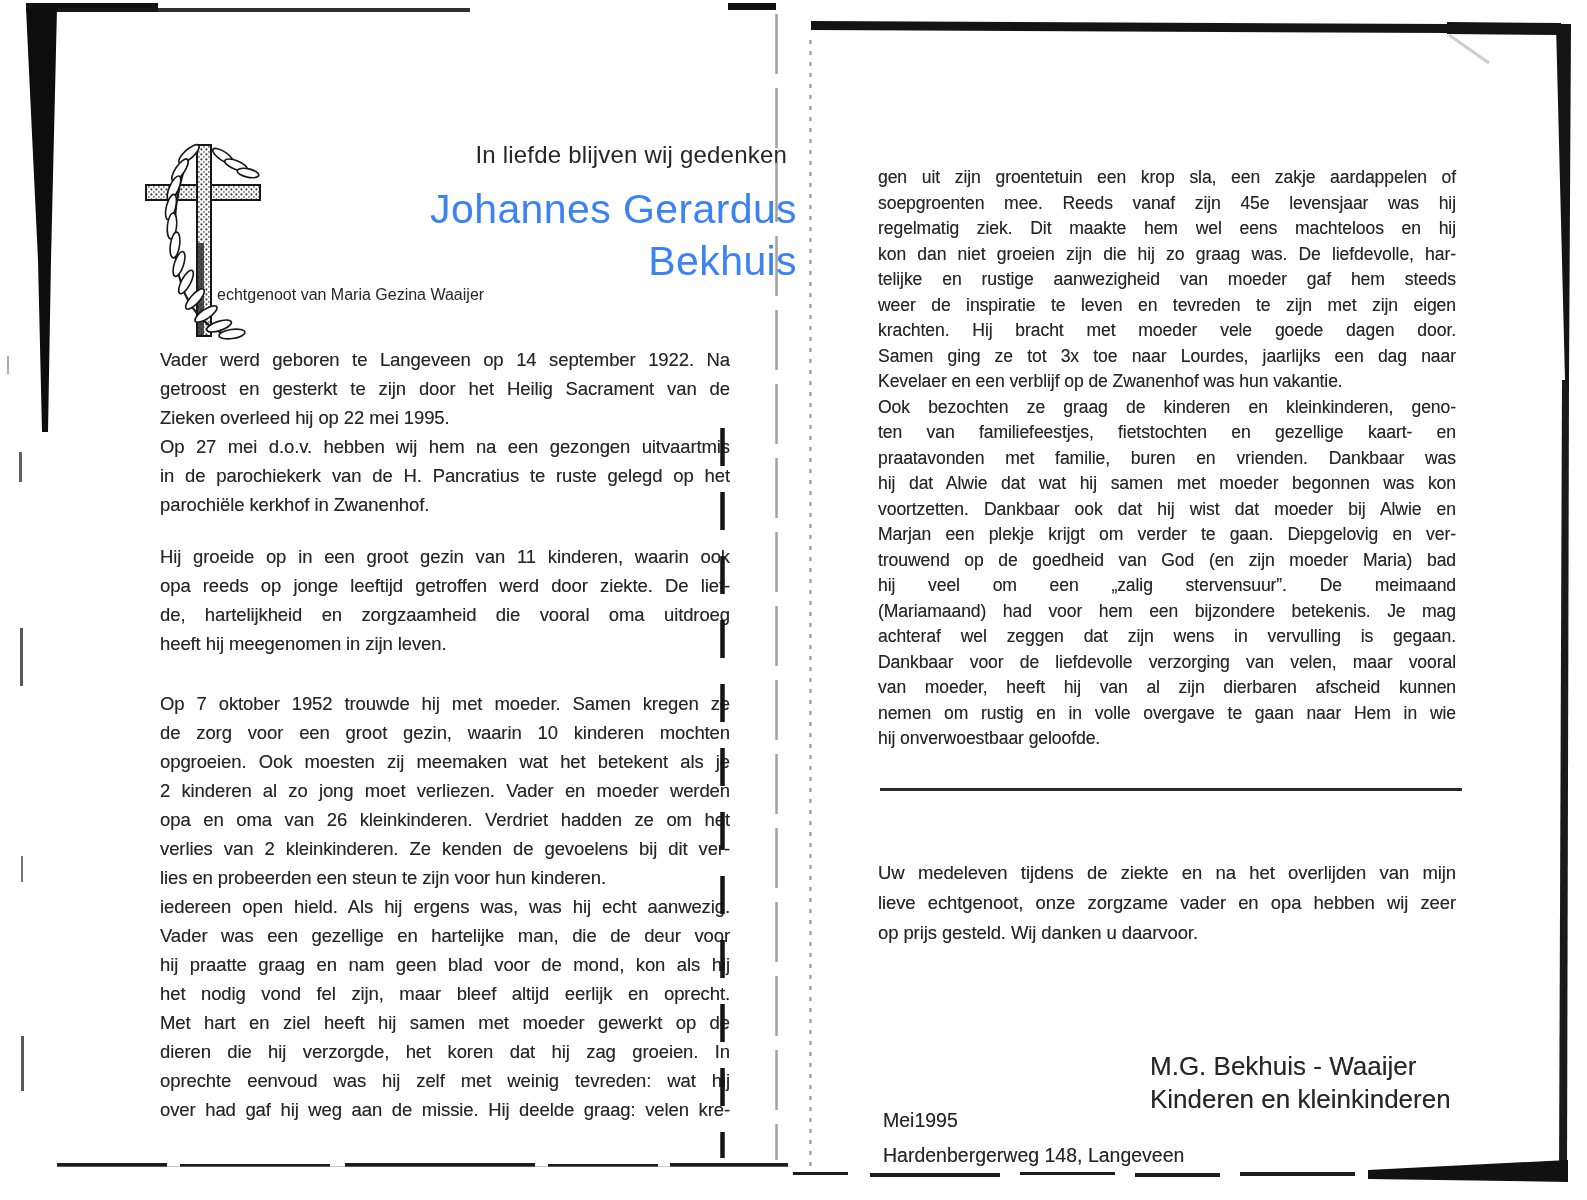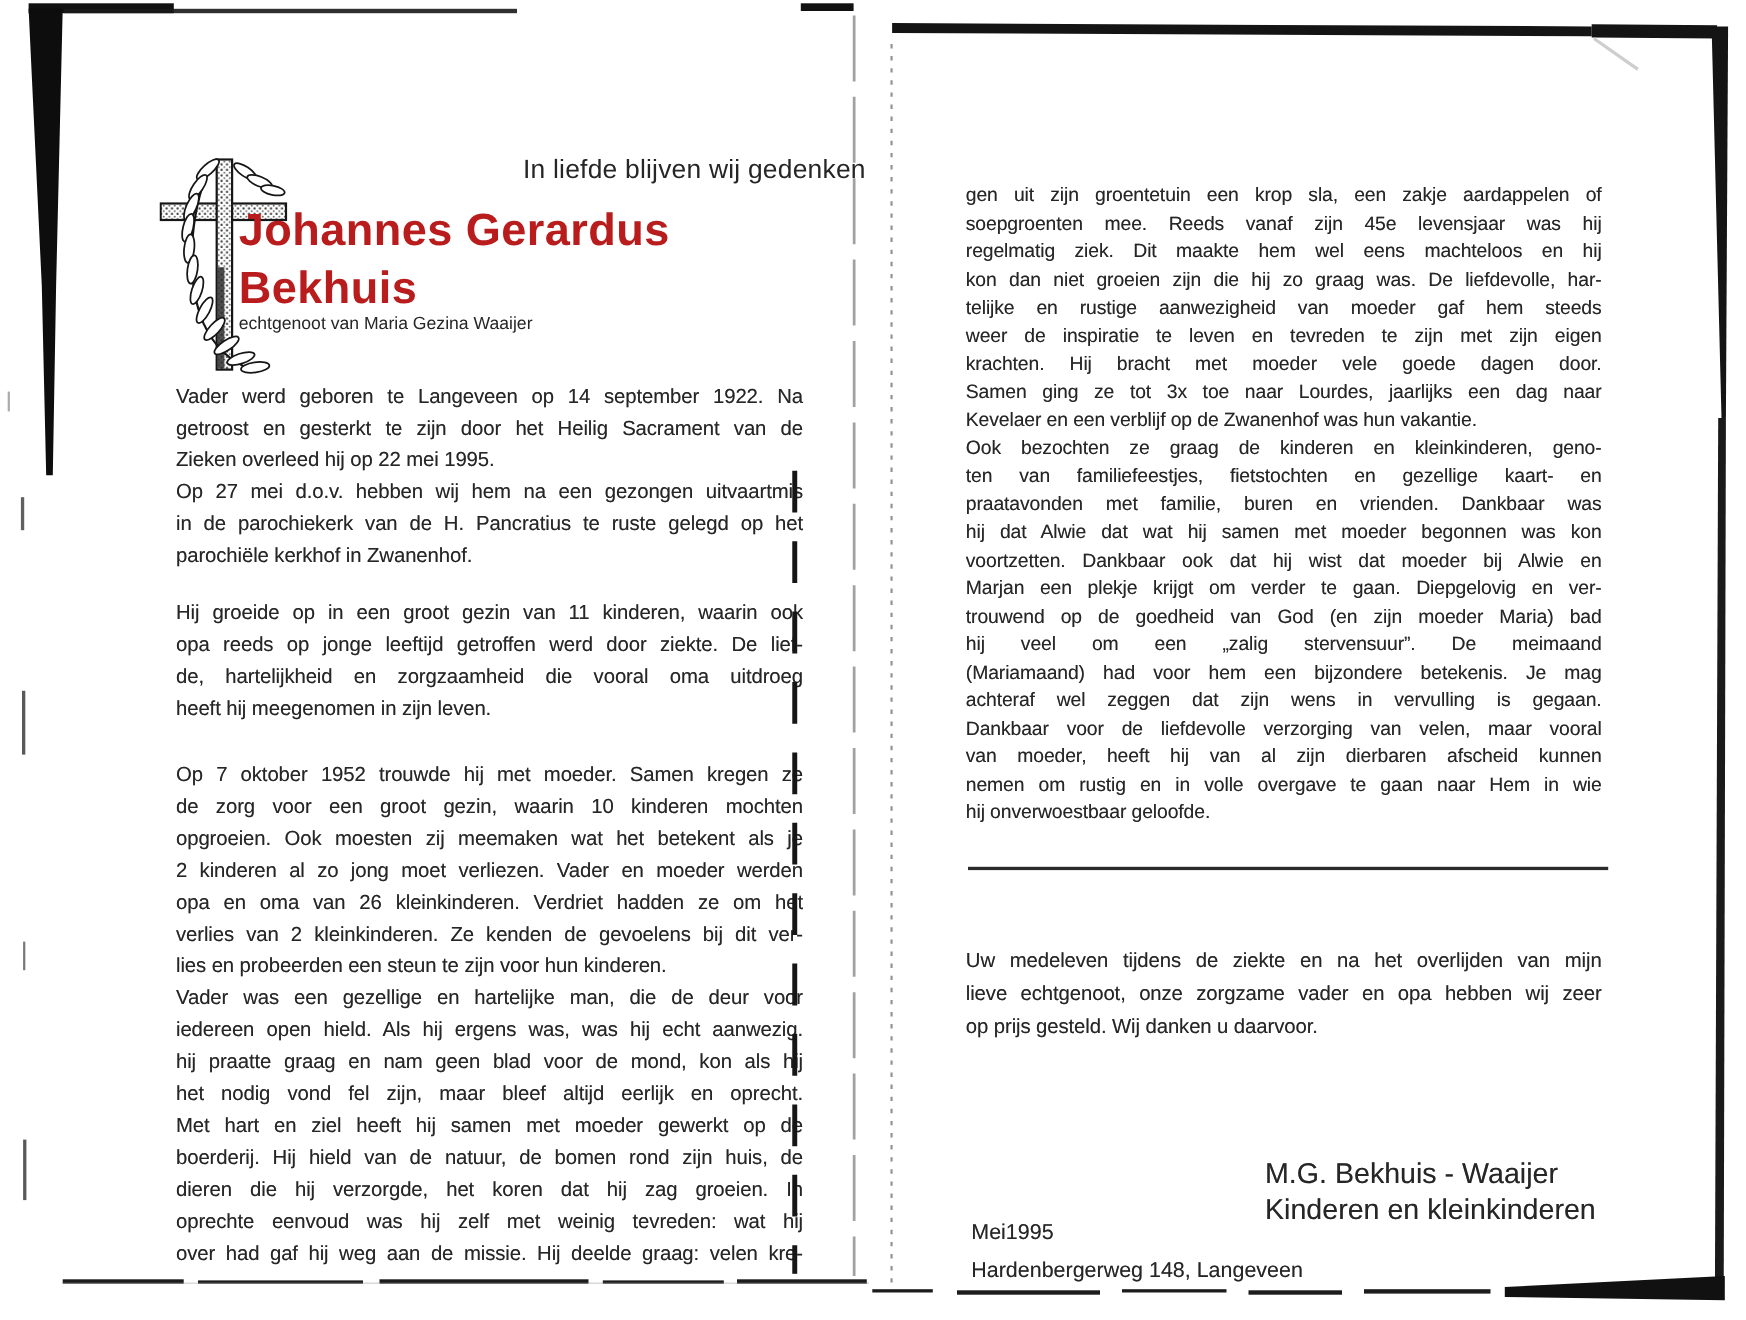--- a/index.html
+++ b/index.html
@@ -6,22 +6,22 @@
   body{
     width:1587px;height:1200px;position:relative;background:#ffffff;
     font-family:"Liberation Sans","DejaVu Sans",sans-serif;color:#262626;overflow:hidden;
   }
   .page{position:absolute;background:#fff}
   #leftPage{left:57px;top:10px;width:720px;height:1156px}
   #rightPage{left:810px;top:20px;width:762px;height:1166px}
   .abs{position:absolute}
   
   .intro{left:170px;top:131px;width:560px;text-align:right;font-size:24px;letter-spacing:0.2px}
-  .name{left:160px;top:173px;width:580px;text-align:left;font-size:41px;line-height:52px;
-        font-weight:700;letter-spacing:0.4px;color:#b91c1c}
+  .name{left:160px;top:173px;width:580px;text-align:right;font-size:41px;line-height:52px;
+        font-weight:400;letter-spacing:0.4px;color:#3b82f6}
   .subtitle{left:160px;top:276px;width:580px;font-size:16px}
   
   .bcol{position:absolute}
   .bline{text-align:justify;white-space:nowrap;text-shadow:0 0 0.5px rgba(20,20,20,.45)}
   .bline.just{white-space:normal;text-align-last:justify}
   .bline.nat{white-space:normal;text-align-last:left}
   #leftPage .bline{height:29px;line-height:29px;font-size:18.5px;letter-spacing:-0.1px}
   #rightPage .bodylines .bline{height:25.5px;line-height:25.5px;font-size:17.6px;letter-spacing:-0.1px}
   #rightPage .thankslines .bline{height:30px;line-height:30px;font-size:18.5px;letter-spacing:-0.1px}
   .divider{position:absolute;left:70px;top:768px;width:582px;height:3px;background:#2b2b2b}
@@ -100,26 +100,25 @@
     </div>
 
   <div class="bcol" style="left:103px;top:679px;width:570px">
       <div class="bline just">Op 7 oktober 1952 trouwde hij met moeder. Samen kregen ze</div>
       <div class="bline just">de zorg voor een groot gezin, waarin 10 kinderen mochten</div>
       <div class="bline just">opgroeien. Ook moesten zij meemaken wat het betekent als je</div>
       <div class="bline just">2 kinderen al zo jong moet verliezen. Vader en moeder werden</div>
       <div class="bline just">opa en oma van 26 kleinkinderen. Verdriet hadden ze om het</div>
       <div class="bline just">verlies van 2 kleinkinderen. Ze kenden de gevoelens bij dit ver-</div>
       <div class="bline nat">lies en probeerden een steun te zijn voor hun kinderen.</div>
+      <div class="bline just">iedereen open hield. Als hij ergens was, was hij echt aanwezig.</div>
       <div class="bline just">Vader was een gezellige en hartelijke man, die de deur voor</div>
-      <div class="bline just">iedereen open hield. Als hij ergens was, was hij echt aanwezig.</div>
       <div class="bline just">hij praatte graag en nam geen blad voor de mond, kon als hij</div>
       <div class="bline just">het nodig vond fel zijn, maar bleef altijd eerlijk en oprecht.</div>
       <div class="bline just">Met hart en ziel heeft hij samen met moeder gewerkt op de</div>
-      <div class="bline just">boerderij. Hij hield van de natuur, de bomen rond zijn huis, de</div>
       <div class="bline just">dieren die hij verzorgde, het koren dat hij zag groeien. In</div>
       <div class="bline just">oprechte eenvoud was hij zelf met weinig tevreden: wat hij</div>
       <div class="bline just">over had gaf hij weg aan de missie. Hij deelde graag: velen kre-</div>
     </div>
 </div>
 
 <div class="page" id="rightPage">
 
   <div class="bcol bodylines" style="left:68px;top:145px;width:578px">
       <div class="bline just">gen uit zijn groentetuin een krop sla, een zakje aardappelen of</div>

